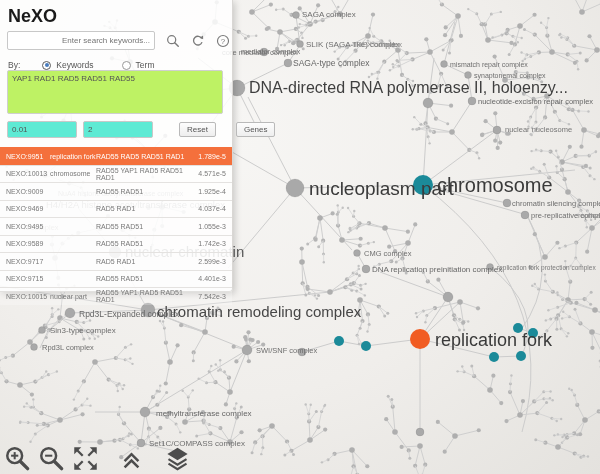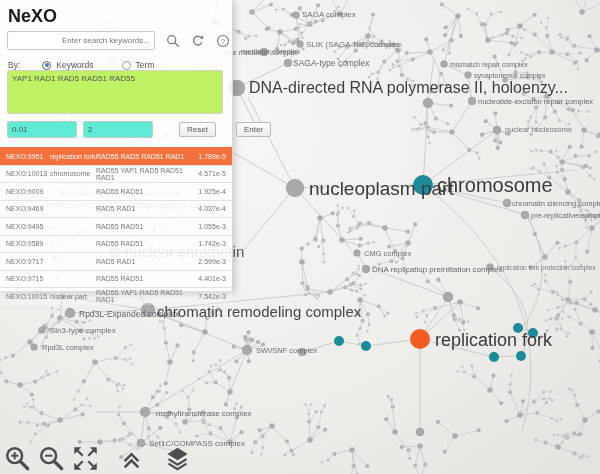--- a/index.html
+++ b/index.html
@@ -1722,21 +1722,21 @@
       </span>
     </div>
 
 
     <textarea class="gene-box" style="">YAP1 RAD1 RAD5 RAD51 RAD55</textarea>
 
     <div class="param-row">
       <input type="text" value="0.01" style="">
       <input type="text" value="2" style="">
       <button>Reset</button>
-      <button>Enter</button>
+      <button>Genes</button>
     </div>
 
     <div class="results" id="results">
         <div class="trow selected">
           <span>NEXO:9951</span>
           <span>replication fork</span>
           <span>RAD55 RAD5 RAD51 RAD1</span>
           <span class="pv">1.789e-5</span>
         </div>
         <div class="trow">

